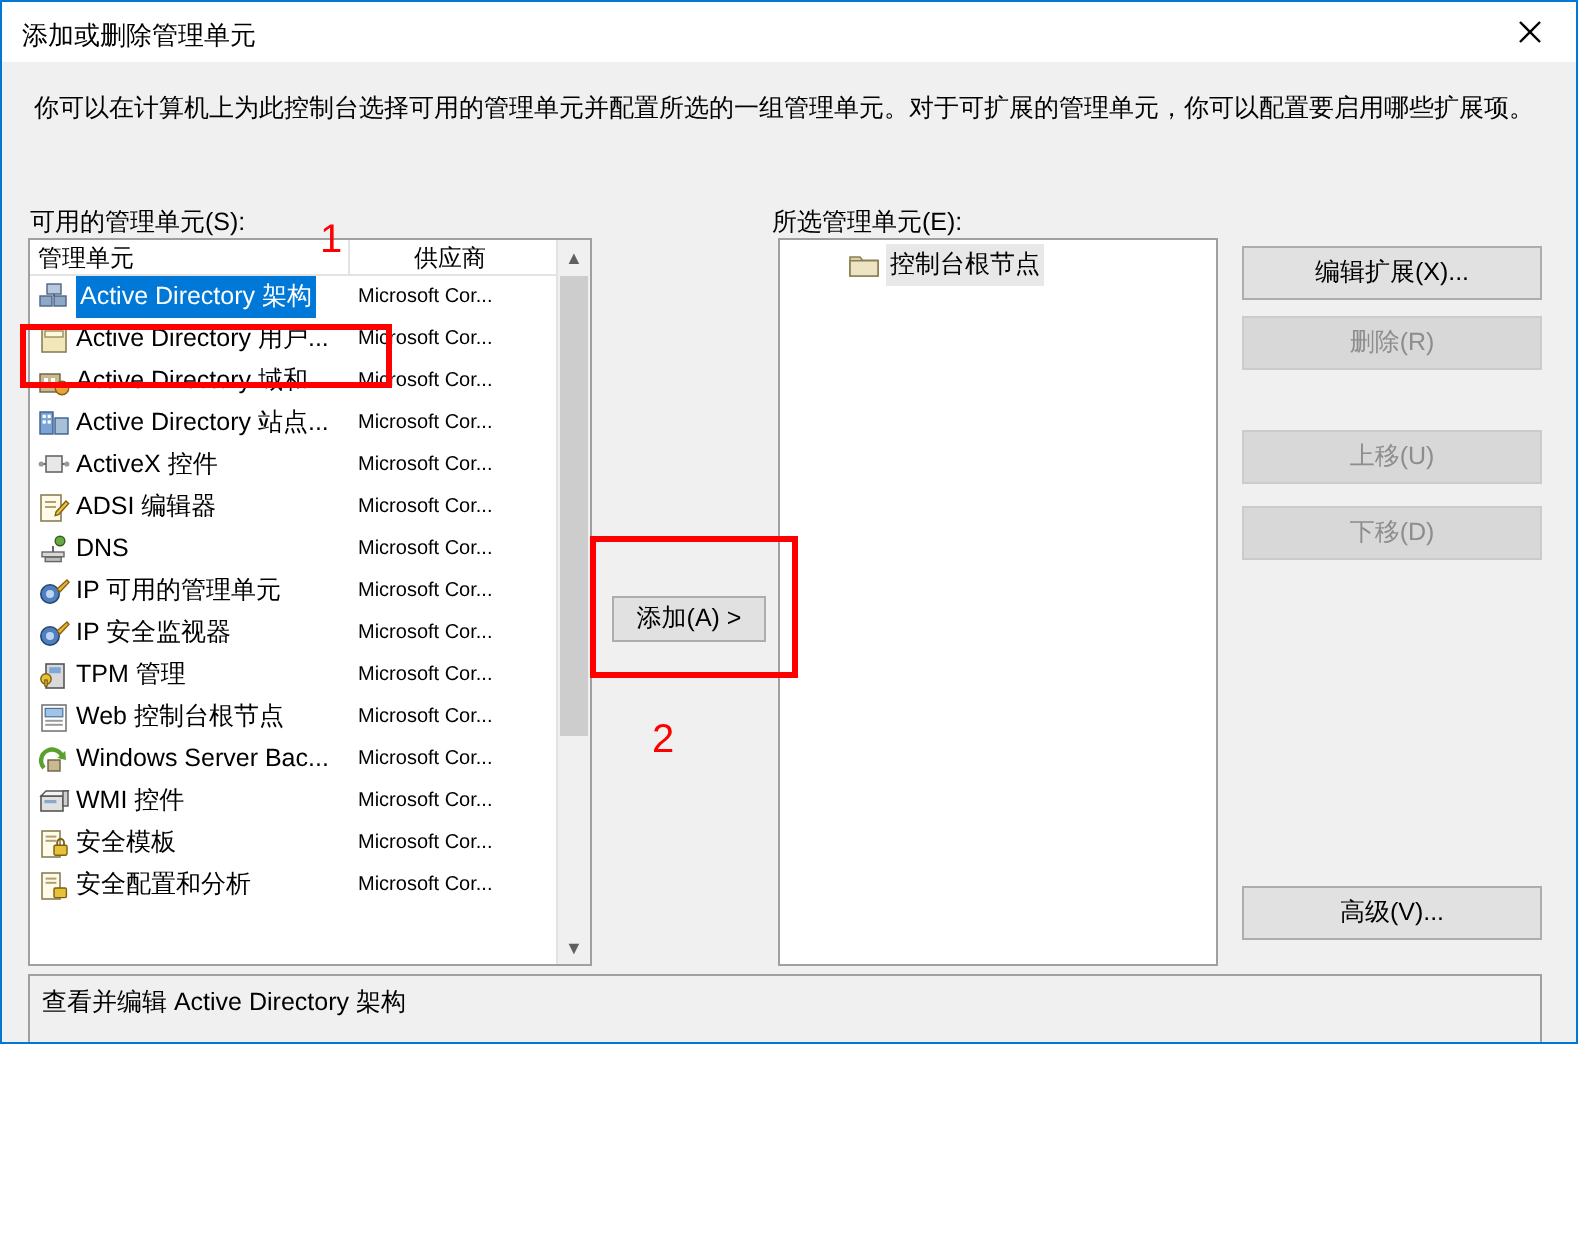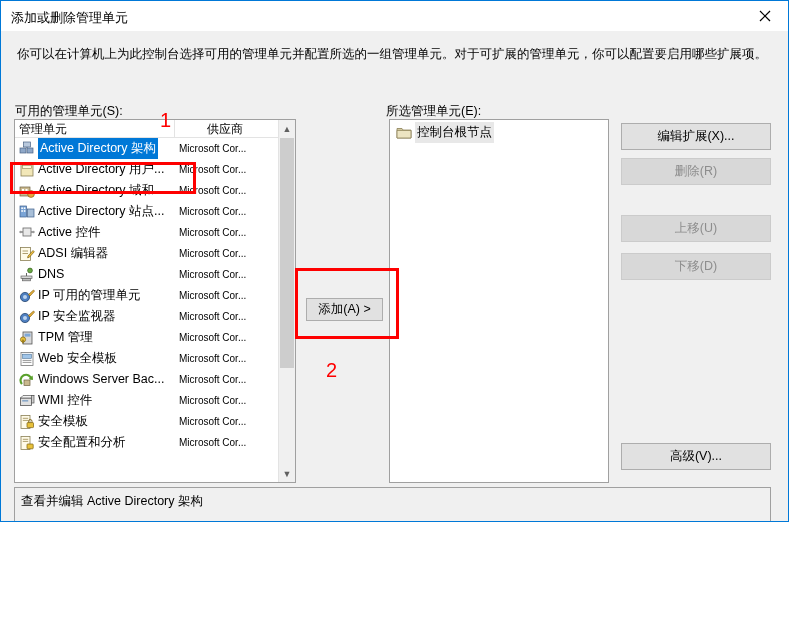--- a/index.html
+++ b/index.html
@@ -188,20 +188,21 @@
 
   
   #selected-panel {
     position: absolute;
     left: 388px; top: 88px;
     width: 220px; height: 364px;
     background: #ffffff;
     border: 1px solid #a0a0a0;
     box-sizing: border-box;
     overflow: hidden;
+    padding-left: 28px;
   }
   #selected-root {
     position: relative;
     height: 21px;
     line-height: 21px;
     margin-top: 2px;
     white-space: nowrap;
   }
   #selected-root .icon {
     position: absolute;
@@ -376,21 +377,21 @@
             <span class="vendor">Microsoft Cor...</span>
           </div>
           <div class="row">
             <span class="icon"><svg width="16" height="16" viewBox="0 0 16 16">
                 <rect x="4" y="3" width="8" height="8" fill="#e8e8e8" stroke="#666" stroke-width="0.8"></rect>
                 <line x1="1" y1="7" x2="4" y2="7" stroke="#666"></line>
                 <line x1="12" y1="7" x2="15" y2="7" stroke="#666"></line>
                 <circle cx="1.6" cy="7" r="1.3" fill="#999"></circle>
                 <circle cx="14.4" cy="7" r="1.3" fill="#999"></circle>
               </svg></span>
-            <span class="name">Active 控件</span>
+            <span class="name">ActiveX 控件</span>
             <span class="vendor">Microsoft Cor...</span>
           </div>
           <div class="row">
             <span class="icon"><svg width="16" height="16" viewBox="0 0 16 16">
                 <rect x="1.5" y="1.5" width="10" height="13" fill="#fffbe8" stroke="#8a7f55" stroke-width="0.8"></rect>
                 <line x1="3.5" y1="5" x2="9" y2="5" stroke="#b0a070"></line>
                 <line x1="3.5" y1="7.5" x2="9" y2="7.5" stroke="#b0a070"></line>
                 <path d="M9 10 L14 4.5 L15.3 5.8 L10.3 11.3 L8.6 11.8z" fill="#f0c040" stroke="#7a5f10" stroke-width="0.7"></path>
               </svg></span>
             <span class="name">ADSI 编辑器</span>
@@ -434,21 +435,21 @@
             <span class="name">TPM 管理</span>
             <span class="vendor">Microsoft Cor...</span>
           </div>
           <div class="row">
             <span class="icon"><svg width="16" height="16" viewBox="0 0 16 16">
                 <rect x="2" y="1.5" width="12" height="13" fill="#ffffff" stroke="#777" stroke-width="0.8"></rect>
                 <rect x="3.6" y="3.2" width="8.8" height="4.2" fill="#9fc4e8" stroke="#4a7196" stroke-width="0.6"></rect>
                 <line x1="3.6" y1="9.4" x2="12.4" y2="9.4" stroke="#999"></line>
                 <line x1="3.6" y1="11.4" x2="12.4" y2="11.4" stroke="#999"></line>
               </svg></span>
-            <span class="name">Web 安全模板</span>
+            <span class="name">Web 控制台根节点</span>
             <span class="vendor">Microsoft Cor...</span>
           </div>
           <div class="row">
             <span class="icon"><svg width="16" height="16" viewBox="0 0 16 16">
                 <path d="M3 12 A5.5 5.5 0 1 1 12.5 7.5" fill="none" stroke="#5aa02c" stroke-width="2.2"></path>
                 <path d="M13.6 3.5 L14 8 L9.7 7z" fill="#5aa02c"></path>
                 <rect x="5" y="8" width="6" height="5.5" fill="#c9b98f" stroke="#6d6040" stroke-width="0.7"></rect>
               </svg></span>
             <span class="name">Windows Server Bac...</span>
             <span class="vendor">Microsoft Cor...</span>

